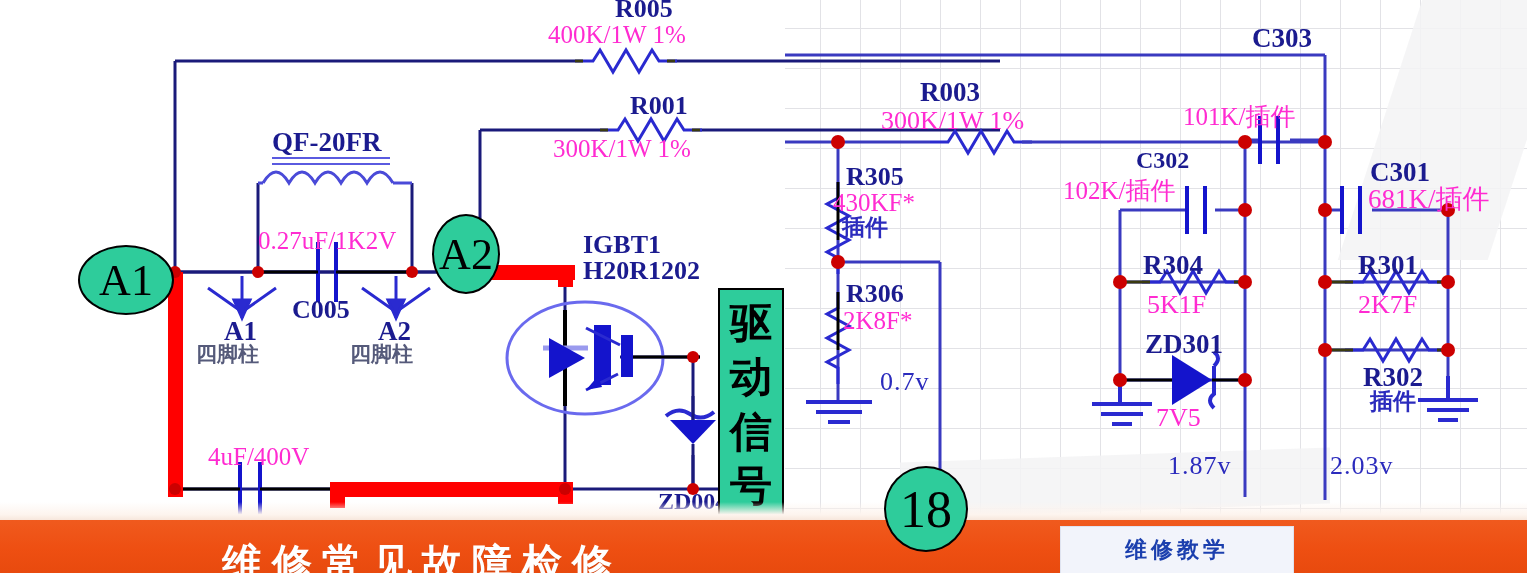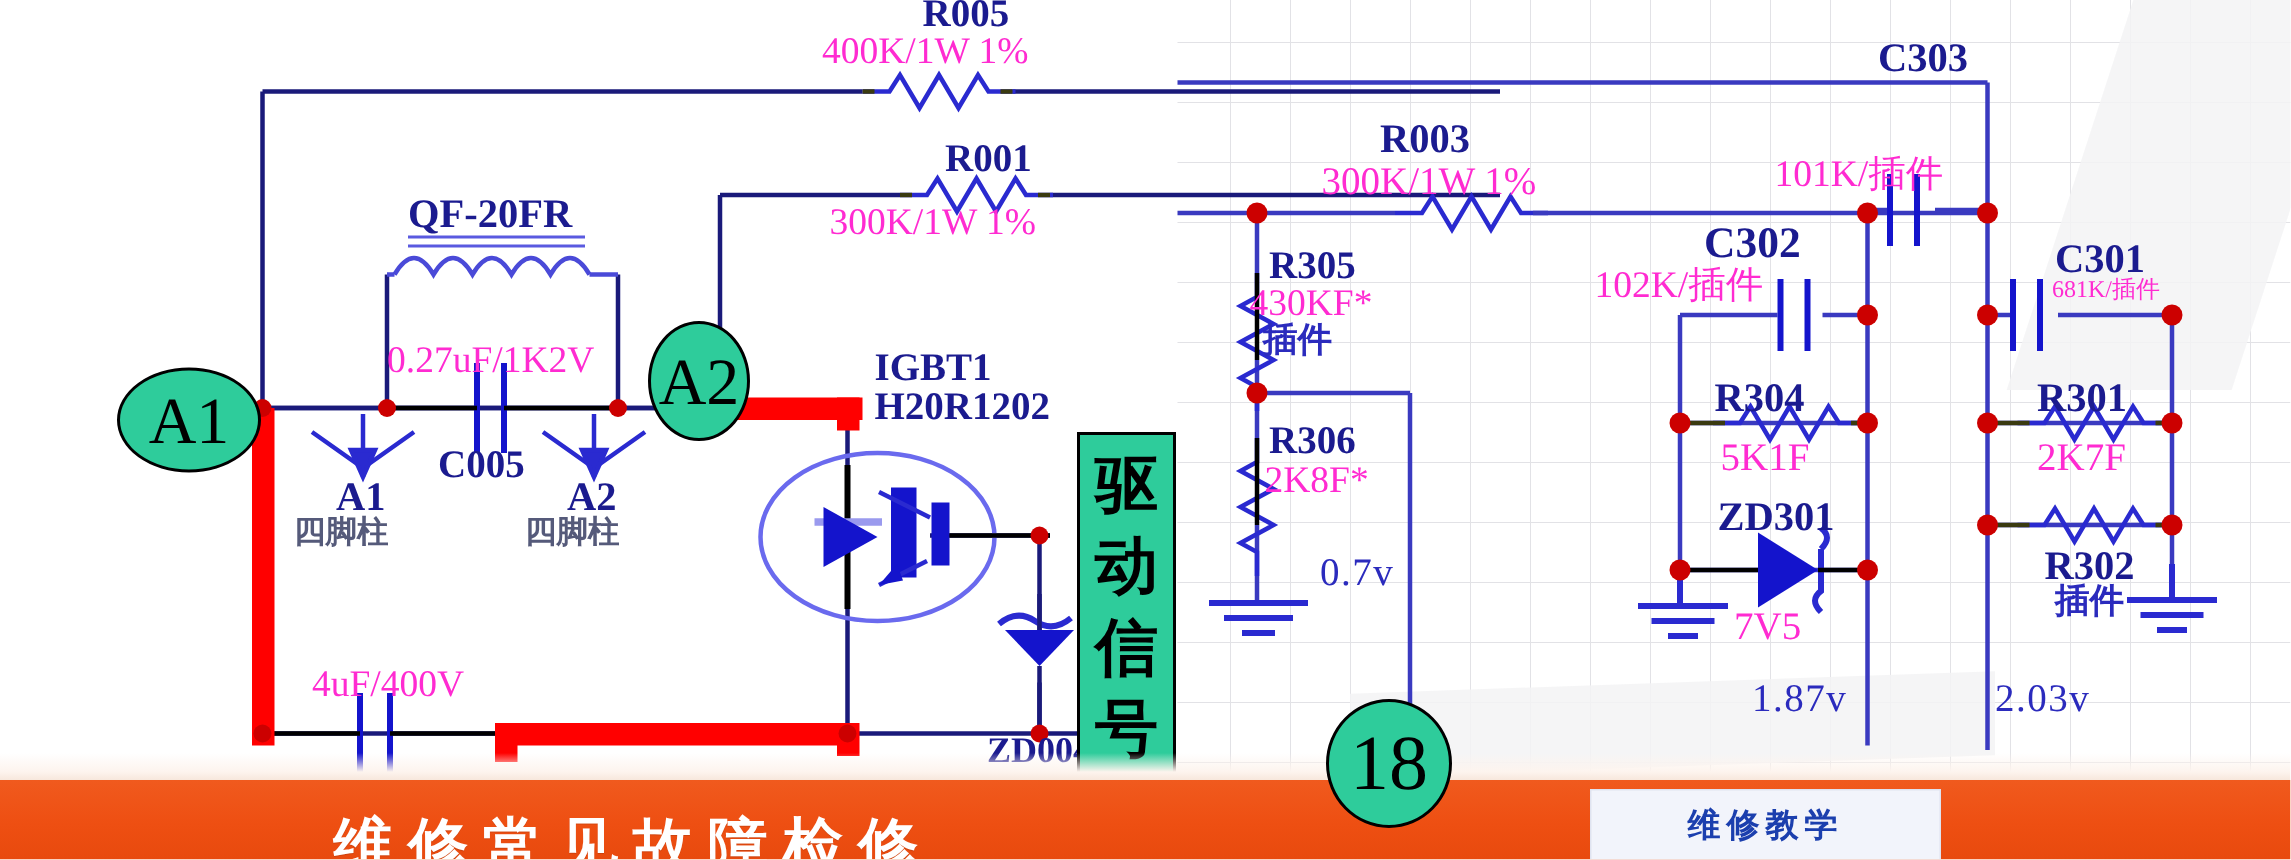--- a/index.html
+++ b/index.html
@@ -355,36 +355,36 @@
 
   <div class="lbl nm" style="left:846px;top:164px;font-size:26px;">R305</div>
   <div class="lbl val" style="left:833px;top:190px;font-size:25px;">430KF*</div>
   <div class="lbl cn" style="left:842px;top:216px;font-size:23px;">插件</div>
 
   <div class="lbl nm" style="left:846px;top:281px;font-size:26px;">R306</div>
   <div class="lbl val" style="left:843px;top:308px;font-size:25px;">2K8F*</div>
 
   <div class="lbl volt" style="left:880px;top:369px;font-size:26px;">0.7v</div>
 
-  <div class="lbl nm" style="left:1136px;top:148px;font-size:29px;">C302</div>
+  <div class="lbl nm" style="left:1136px;top:148px;font-size:24px;">C302</div>
   <div class="lbl val" style="left:1063px;top:178px;font-size:25px;">102K/插件</div>
 
   <div class="lbl nm" style="left:1143px;top:252px;font-size:27px;">R304</div>
   <div class="lbl val" style="left:1147px;top:292px;font-size:26px;">5K1F</div>
 
   <div class="lbl nm" style="left:1145px;top:331px;font-size:27px;">ZD301</div>
   <div class="lbl val" style="left:1156px;top:405px;font-size:26px;">7V5</div>
 
   <div class="lbl volt" style="left:1168px;top:453px;font-size:26px;">1.87v</div>
 
   <div class="lbl nm" style="left:1252px;top:25px;font-size:27px;">C303</div>
   <div class="lbl val" style="left:1183px;top:88px;font-size:25px;margin-top:16px;">101K/插件</div>
 
   <div class="lbl nm" style="left:1370px;top:159px;font-size:27px;">C301</div>
-  <div class="lbl val" style="left:1368px;top:186px;font-size:16px;">681K/插件</div>
+  <div class="lbl val" style="left:1368px;top:186px;font-size:27px;">681K/插件</div>
 
   <div class="lbl nm" style="left:1358px;top:252px;font-size:27px;">R301</div>
   <div class="lbl val" style="left:1358px;top:292px;font-size:26px;">2K7F</div>
 
   <div class="lbl nm" style="left:1363px;top:364px;font-size:27px;">R302</div>
   <div class="lbl cn" style="left:1370px;top:390px;font-size:23px;">插件</div>
 
   <div class="lbl volt" style="left:1330px;top:453px;font-size:26px;">2.03v</div>
 
   <div class="bubble" style="left:78px;top:245px;width:92px;height:66px;font-size:44px;">

